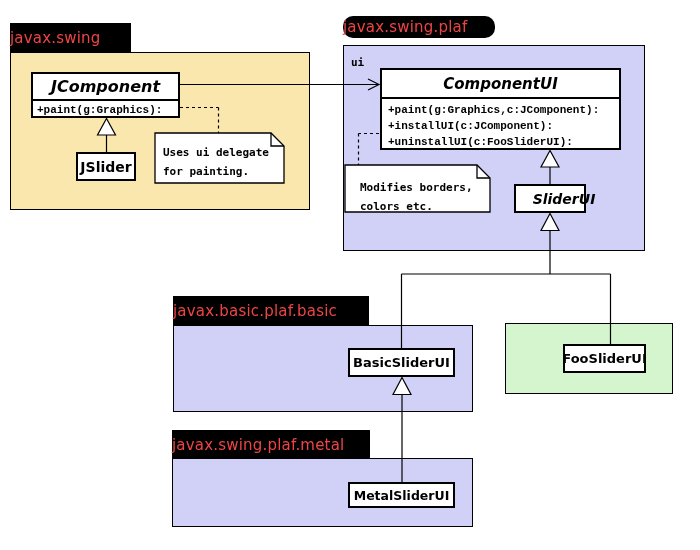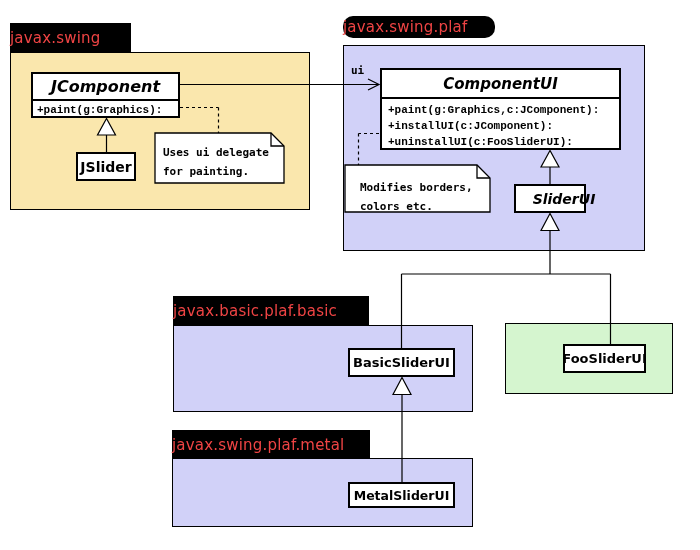--- a/index.html
+++ b/index.html
@@ -41,21 +41,21 @@
   #cls-foosliderui{left:563px;top:344px;width:83px;height:29px;}
   #cls-metalsliderui{left:348px;top:482px;width:107px;height:26px;}
   .small .cls-title{height:100%;font-size:13px;}
   
   .note-text{position:absolute;z-index:10;font-family:"DejaVu Sans Mono",monospace;
              font-weight:bold;font-size:11px;color:#000;}
   .note-text div{line-height:19px;white-space:nowrap;}
   #note1-text{left:163px;top:143px;}
   #note2-text{left:360px;top:178px;}
   
-  #ui-label{position:absolute;left:351px;top:64px;z-index:6;
+  #ui-label{position:absolute;left:351px;top:56px;z-index:6;
             font-family:"DejaVu Sans Mono",monospace;font-weight:bold;font-size:11px;color:#000;}
 </style>
 </head>
 <body>
 
 <div id="canvas">
 
   <div class="pkg-tab" id="swing-tab">javax.swing</div>
   <div class="pkg-body" id="swing-body"></div>
 

